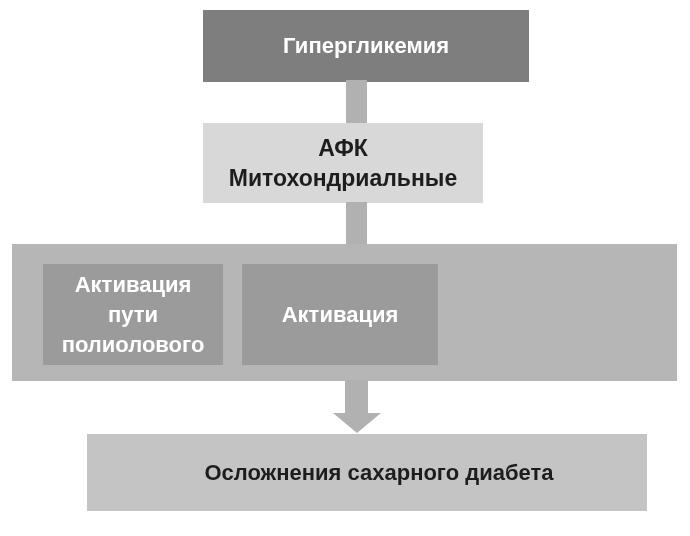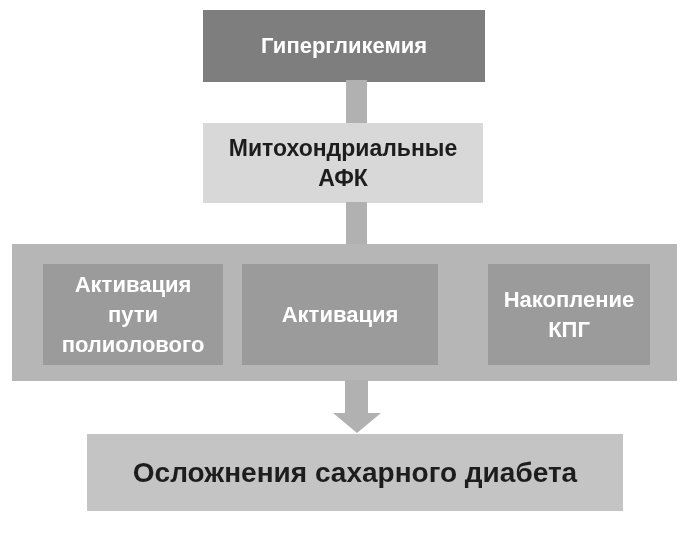--- a/index.html
+++ b/index.html
@@ -27,21 +27,21 @@
     position: absolute;
     display: flex;
     flex-direction: column;
     align-items: center;
     justify-content: center;
     text-align: center;
   }
   .line { display: block; }
 
   .node-top {
-    left: 203px; top: 10px; width: 282px; height: 72px;
+    left: 203px; top: 10px; width: 326px; height: 72px;
     background: var(--top-node);
     color: var(--text-light);
     font-size: 22px;
   }
   .connector-1 {
     position: absolute;
     left: 346px; top: 80px; width: 21px; height: 45px;
     background: var(--connector);
   }
   .node-ros {
@@ -81,57 +81,54 @@
     left: 333px; top: 413px;
     width: 0; height: 0;
     border-left: 24px solid transparent;
     border-right: 24px solid transparent;
     border-top: 20px solid var(--connector);
   }
   .node-bottom {
     left: 87px; top: 434px; width: 536px; height: 77px;
     background: var(--bottom-node);
     color: var(--text-dark);
-    font-size: 28px;
+    font-size: 22px;
+    padding-left: 24px;
   }
 </style>
 </head>
 <body>
 
 <div class="stage">
 
   <div class="node node-top">
     <span class="line">Гипергликемия</span>
   </div>
 
   <div class="connector-1"></div>
 
   <div class="node node-ros">
+    <span class="line">АФК</span>
     <span class="line">Митохондриальные</span>
-    <span class="line">АФК</span>
   </div>
 
   <div class="connector-2"></div>
 
   <div class="band"></div>
 
   <div class="node inner-node node-polyol">
     <span class="line">Активация</span>
     <span class="line">пути</span>
     <span class="line">полиолового</span>
   </div>
 
   <div class="node inner-node node-pkc">
     <span class="line">Активация</span>
   </div>
 
-  <div class="node inner-node node-age">
-    <span class="line">Накопление</span>
-    <span class="line">КПГ</span>
-  </div>
 
   <div>
     <div class="arrow-shaft"></div>
     <div class="arrow-head"></div>
   </div>
 
   <div class="node node-bottom">
     <span class="line">Осложнения сахарного диабета</span>
   </div>
 

